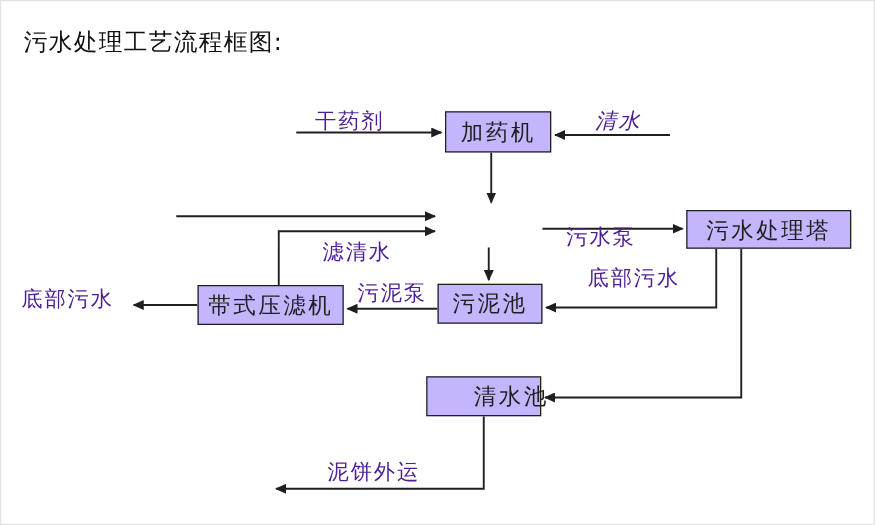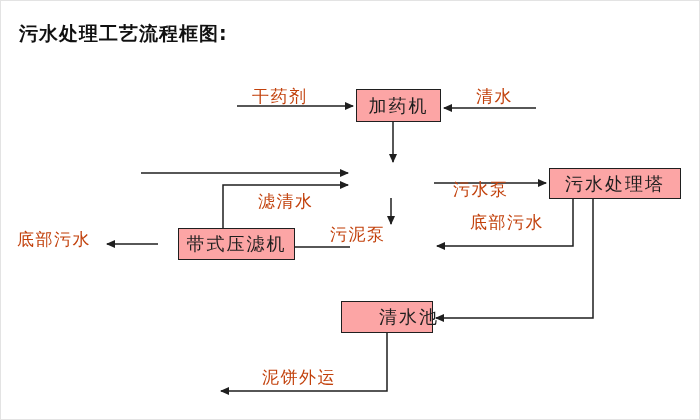--- a/index.html
+++ b/index.html
@@ -9,50 +9,50 @@
     background:#ffffff;
     border:1px solid #e3e3e3;
     box-sizing:border-box;
     font-family:"DejaVu Sans","Liberation Sans",sans-serif;
     color:#1f1f1f;
     overflow:hidden;
   }
   #arrow-layer{position:absolute;left:0;top:0;width:700px;height:420px;}
   .title{
     position:absolute;left:18px;top:20px;
-    font-size:19px;font-weight:bold;letter-spacing:1px;
+    font-size:19px;font-weight:normal;letter-spacing:1px;
     color:#111111;white-space:nowrap;
   }
   .box{
     position:absolute;
     border:1.5px solid #1f1f1f;
-    background:#fca5a5;
+    background:#c4b5fd;
     display:flex;align-items:center;justify-content:center;
     font-size:18px;letter-spacing:2px;
     white-space:nowrap;box-sizing:border-box;
   }
   .flow-label{
     position:absolute;
     font-size:17px;letter-spacing:1.5px;
-    white-space:nowrap;color:#c2410c;
+    white-space:nowrap;color:#4c1d95;
   }
   
   #box-dosing   {left:355px;top:88px; width:85px; height:33px;}
   #box-sewage   {left:350px;top:164px;width:83px; height:33px;}
   #box-tower    {left:548px;top:167px;width:132px;height:31px;}
   #box-sludge   {left:349px;top:226px;width:84px; height:32px;}
-  #box-press    {left:157px;top:227px;width:117px;height:32px;margin-left:20px;}
+  #box-press    {left:157px;top:227px;width:117px;height:32px;}
   #box-clean    {left:340px;top:300px;width:92px; height:32px;padding-left:44px;}
   
   #lbl-dry      {left:251px;top:84px;}
-  #lbl-cw       {left:475px;top:84px;}
+  #lbl-cw       {left:475px;top:84px;font-style:italic;}
   #lbl-sand     {left:171px;top:149px;}
   #lbl-spump    {left:452px;top:150px;margin-top:27px;}
   #lbl-filt     {left:257px;top:189px;text-align:center;}
-  #lbl-slpump   {left:285px;top:222px;margin-left:44px;}
+  #lbl-slpump   {left:285px;top:222px;}
   #lbl-bottom   {left:469px;top:210px;}
   #lbl-mud      {left:16px; top:227px;}
   #lbl-recycle  {left:261px;top:365px;}
 </style>
 </head>
 <body>
 
 <div id="canvas">
 
   <svg id="arrow-layer" width="700" height="420" viewBox="0 0 700 420">
@@ -74,20 +74,21 @@
       <line x1="157" y1="243" x2="106" y2="243" marker-end="url(#arr)"></line>
       <polyline points="592,198 592,317 435,317" marker-end="url(#arr)"></polyline>
       <polyline points="386,332 386,390 220,390" marker-end="url(#arr)"></polyline>
     </g>
   </svg>
 
   <div class="title">污水处理工艺流程框图:</div>
 
   <div class="box" id="box-dosing">加药机</div>
   <div class="box" id="box-tower">污水处理塔</div>
+  <div class="box" id="box-sludge">污泥池</div>
   <div class="box" id="box-press">带式压滤机</div>
   <div class="box" id="box-clean">清水池</div>
 
   <div class="flow-label" id="lbl-dry">干药剂</div>
   <div class="flow-label" id="lbl-cw">清水</div>
   <div class="flow-label" id="lbl-spump">污水泵</div>
   <div class="flow-label" id="lbl-filt">滤清水</div>
   <div class="flow-label" id="lbl-slpump">污泥泵</div>
   <div class="flow-label" id="lbl-bottom">底部污水</div>
   <div class="flow-label" id="lbl-mud">底部污水</div>

